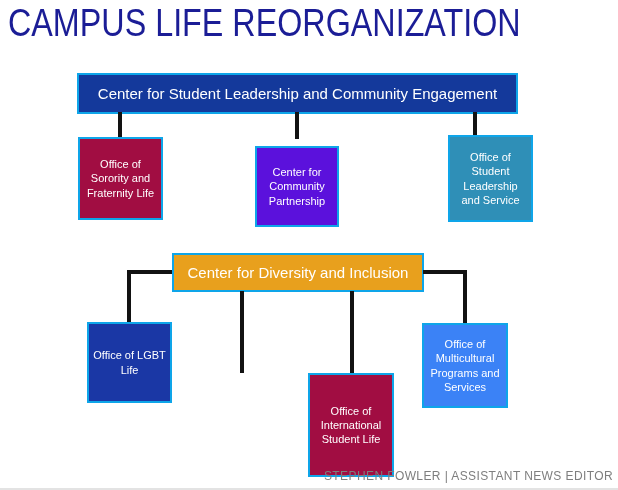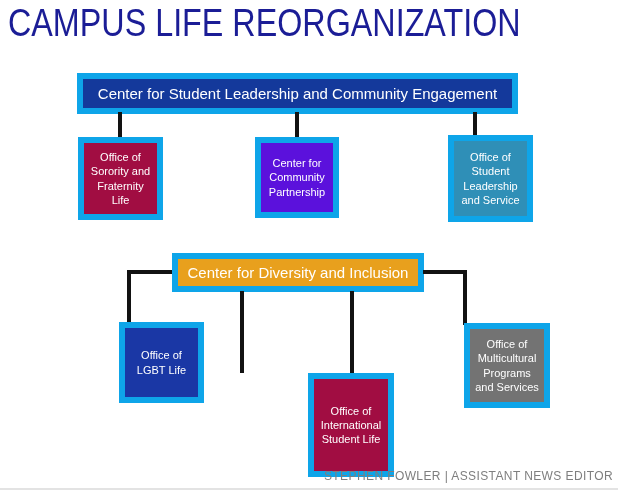--- a/index.html
+++ b/index.html
@@ -19,41 +19,41 @@
     font-weight: 500;
     letter-spacing: 0px;
     white-space: nowrap;
     transform: scaleX(0.85);
     transform-origin: left top;
     color: #1B1D96;
   }
   .obox {
     position: absolute;
     box-sizing: border-box;
-    border: 6px solid #0ea5e9;
+    border: 2px solid #0ea5e9;
     color: #ffffff;
     display: flex;
     align-items: center;
     justify-content: center;
     text-align: center;
     line-height: 1.28;
     padding: 8px 3px;
   }
   .root-box { font-size: 15px; }
   .child-box { font-size: 11px; }
 
   
   .b-r1  { left: 77px;  top: 73px;  width: 441px; height: 41px; }
   .b-1a  { left: 78px;  top: 137px; width: 85px;  height: 83px; }
-  .b-1b  { left: 255px; top: 137px; width: 84px;  height: 81px; }
+  .b-1b  { left: 255px; top: 146px; width: 84px;  height: 81px; }
   .b-1c  { left: 432px; top: 135px; width: 85px;  height: 87px; }
 
   
   .b-r2  { left: 172px; top: 253px; width: 252px; height: 39px; }
-  .b-2a  { left: 87px;  top: 322px; width: 85px;  height: 81px; margin-left: 32px; }
+  .b-2a  { left: 87px;  top: 322px; width: 85px;  height: 81px; }
   .b-2b  { left: 199px; top: 372px; width: 84px;  height: 83px; }
   .b-2c  { left: 308px; top: 373px; width: 86px;  height: 104px; }
   .b-2d  { left: 422px; top: 323px; width: 86px;  height: 85px; }
 
   .conn { position: absolute; background: #121212; }
   
   .c-1a { left: 118px; top: 112px; width: 4px; height: 27px; }
   .c-1b { left: 295px; top: 112px; width: 4px; height: 27px; }
   .c-1c { left: 473px; top: 112px; width: 4px; height: 25px; }
   
@@ -106,19 +106,19 @@
   <div class="conn c-2rh"></div>
   <div class="conn c-2rv"></div>
   <div class="conn c-2m1"></div>
   <div class="conn c-2m2"></div>
 
   <div class="obox child-box b-2a" style="background-color: rgb(26, 55, 165);">Office of LGBT Life</div>
 
 
   <div class="obox child-box b-2c" style="background-color: rgb(161, 13, 66);">Office of International Student Life</div>
 
-  <div class="obox child-box b-2d" style="background-color: #737373; margin-left: 42px;">Office of Multicultural Programs and Services</div>
+  <div class="obox child-box b-2d" style="background-color: #3b82f6;">Office of Multicultural Programs and Services</div>
 
   <div class="credit">STEPHEN FOWLER | ASSISTANT NEWS EDITOR</div>
 
   <div class="bottom-rule"></div>
 
 </div>
 
 </body></html>

